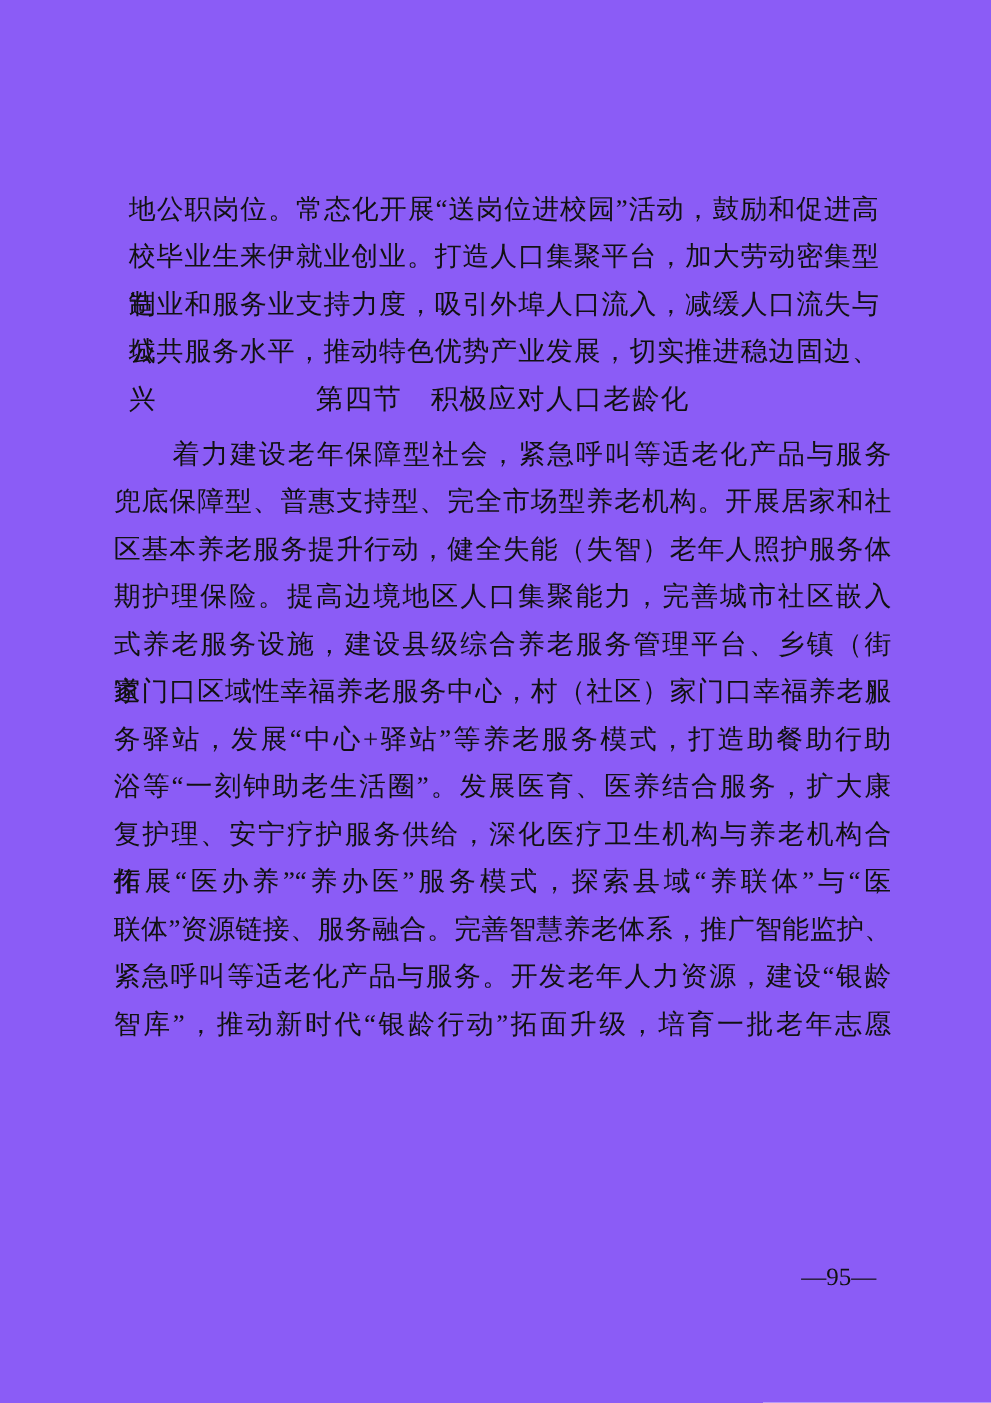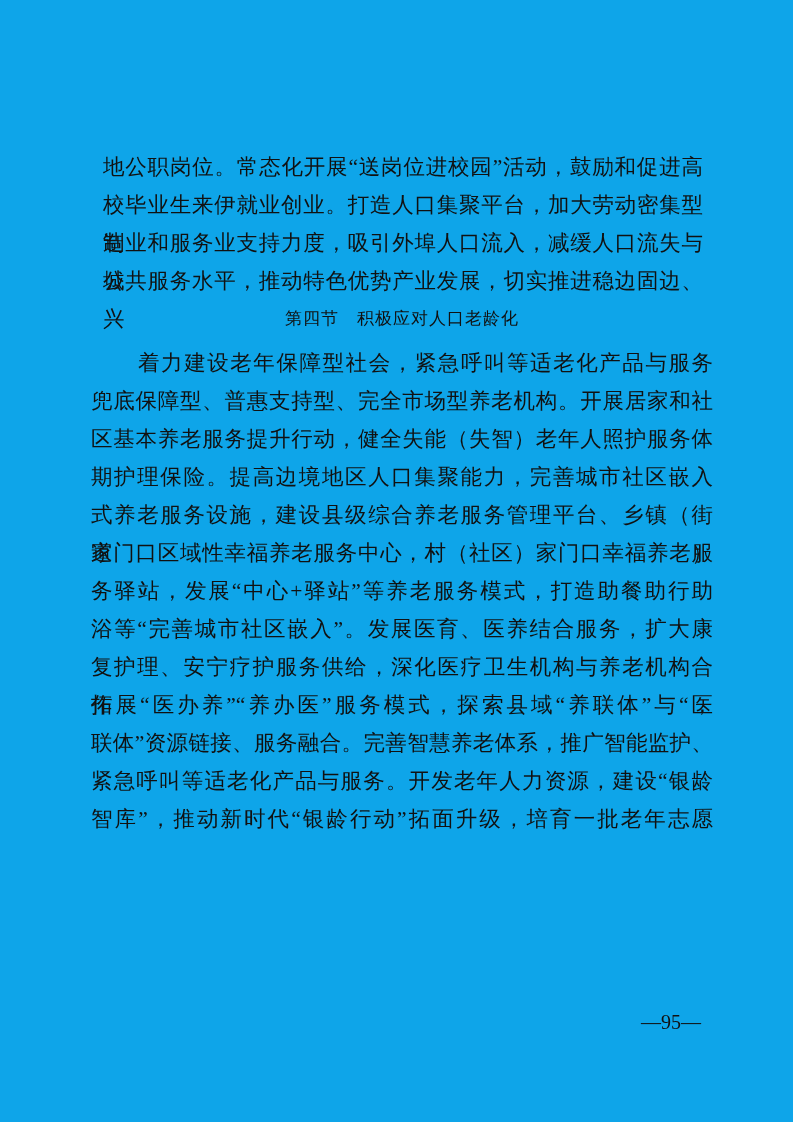--- a/index.html
+++ b/index.html
@@ -11,21 +11,21 @@
     width: 793px;
     height: 1122px;
     position: relative;
     overflow: hidden;
     font-family: "Liberation Serif", "DejaVu Serif", serif;
     color: #111111;
   }
   .page {
     position: absolute;
     inset: 0;
-    background: #0ea5e9;
+    background: #8b5cf6;
   }
   .body-text {
     position: absolute;
     left: 91px;
     top: 148px;
     width: 622px;
   }
   .para { margin: 0; padding: 0; }
   
   .p1 { margin-left: 12px; margin-right: 10px; }
@@ -35,21 +35,21 @@
     line-height: 38px;
     height: 38px;
     text-align: justify;
     text-align-last: justify;
     white-space: normal;
     overflow: visible;
   }
   .line.lastline { text-align-last: left; }
   .line.indent { text-indent: 47px; }
   .heading {
-    font-size: 17px;
+    font-size: 22px;
     line-height: 38px;
     height: 38px;
     text-align: center;
     font-weight: normal;
     letter-spacing: 1px;
   }
   .page-number {
     position: absolute;
     top: 1010px;
     right: 92px;
@@ -74,21 +74,21 @@
     <div class="heading">第四节　积极应对人口老龄化</div>
 
     <div class="para p2">
       <div class="line indent">着力建设老年保障型社会，紧急呼叫等适老化产品与服务</div>
       <div class="line">兜底保障型、普惠支持型、完全市场型养老机构。开展居家和社</div>
       <div class="line">区基本养老服务提升行动，健全失能（失智）老年人照护服务体</div>
       <div class="line">期护理保险。提高边境地区人口集聚能力，完善城市社区嵌入</div>
       <div class="line">式养老服务设施，建设县级综合养老服务管理平台、乡镇（街道）</div>
       <div class="line">家门口区域性幸福养老服务中心，村（社区）家门口幸福养老服</div>
       <div class="line">务驿站，发展“中心+驿站”等养老服务模式，打造助餐助行助</div>
-      <div class="line">浴等“完善城市社区嵌入”。发展医育、医养结合服务，扩大康</div>
+      <div class="line">浴等“一刻钟助老生活圈”。发展医育、医养结合服务，扩大康</div>
       <div class="line">复护理、安宁疗护服务供给，深化医疗卫生机构与养老机构合作，</div>
       <div class="line">拓展“医办养”“养办医”服务模式，探索县域“养联体”与“医</div>
       <div class="line">联体”资源链接、服务融合。完善智慧养老体系，推广智能监护、</div>
       <div class="line">紧急呼叫等适老化产品与服务。开发老年人力资源，建设“银龄</div>
       <div class="line">智库”，推动新时代“银龄行动”拓面升级，培育一批老年志愿</div>
     </div>
 
   </div>
 
   <div class="page-number">—95—</div>

